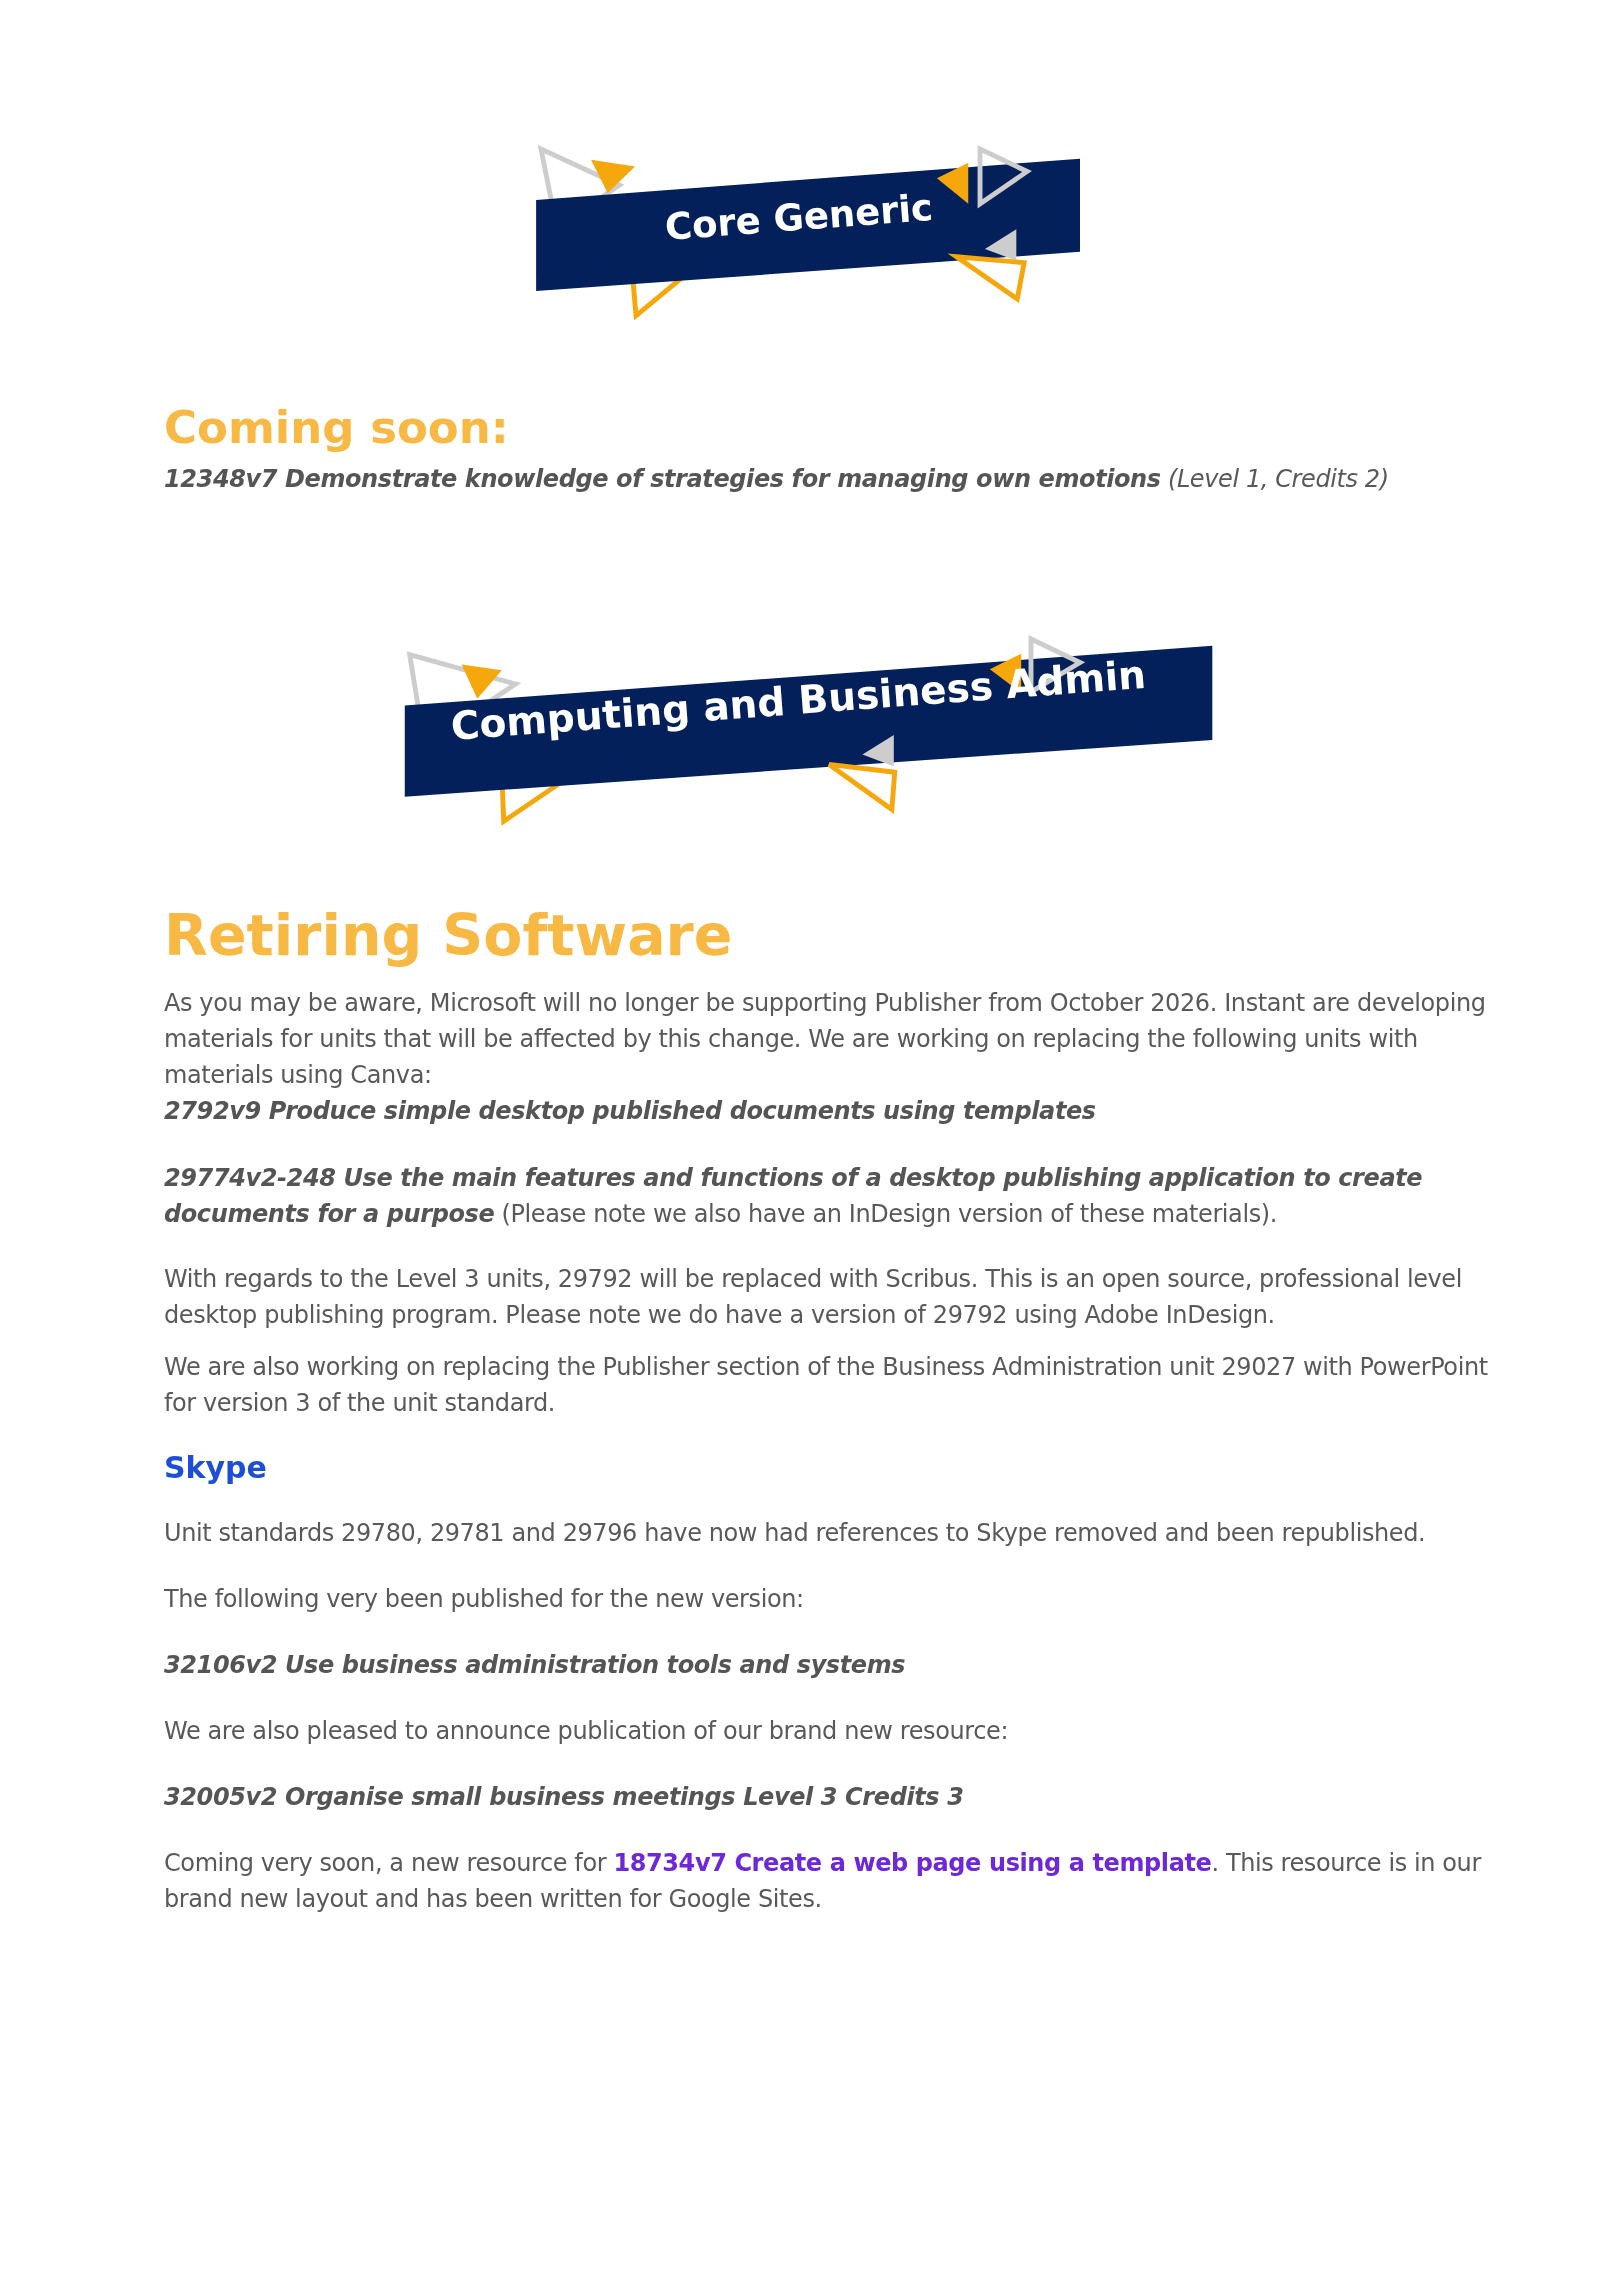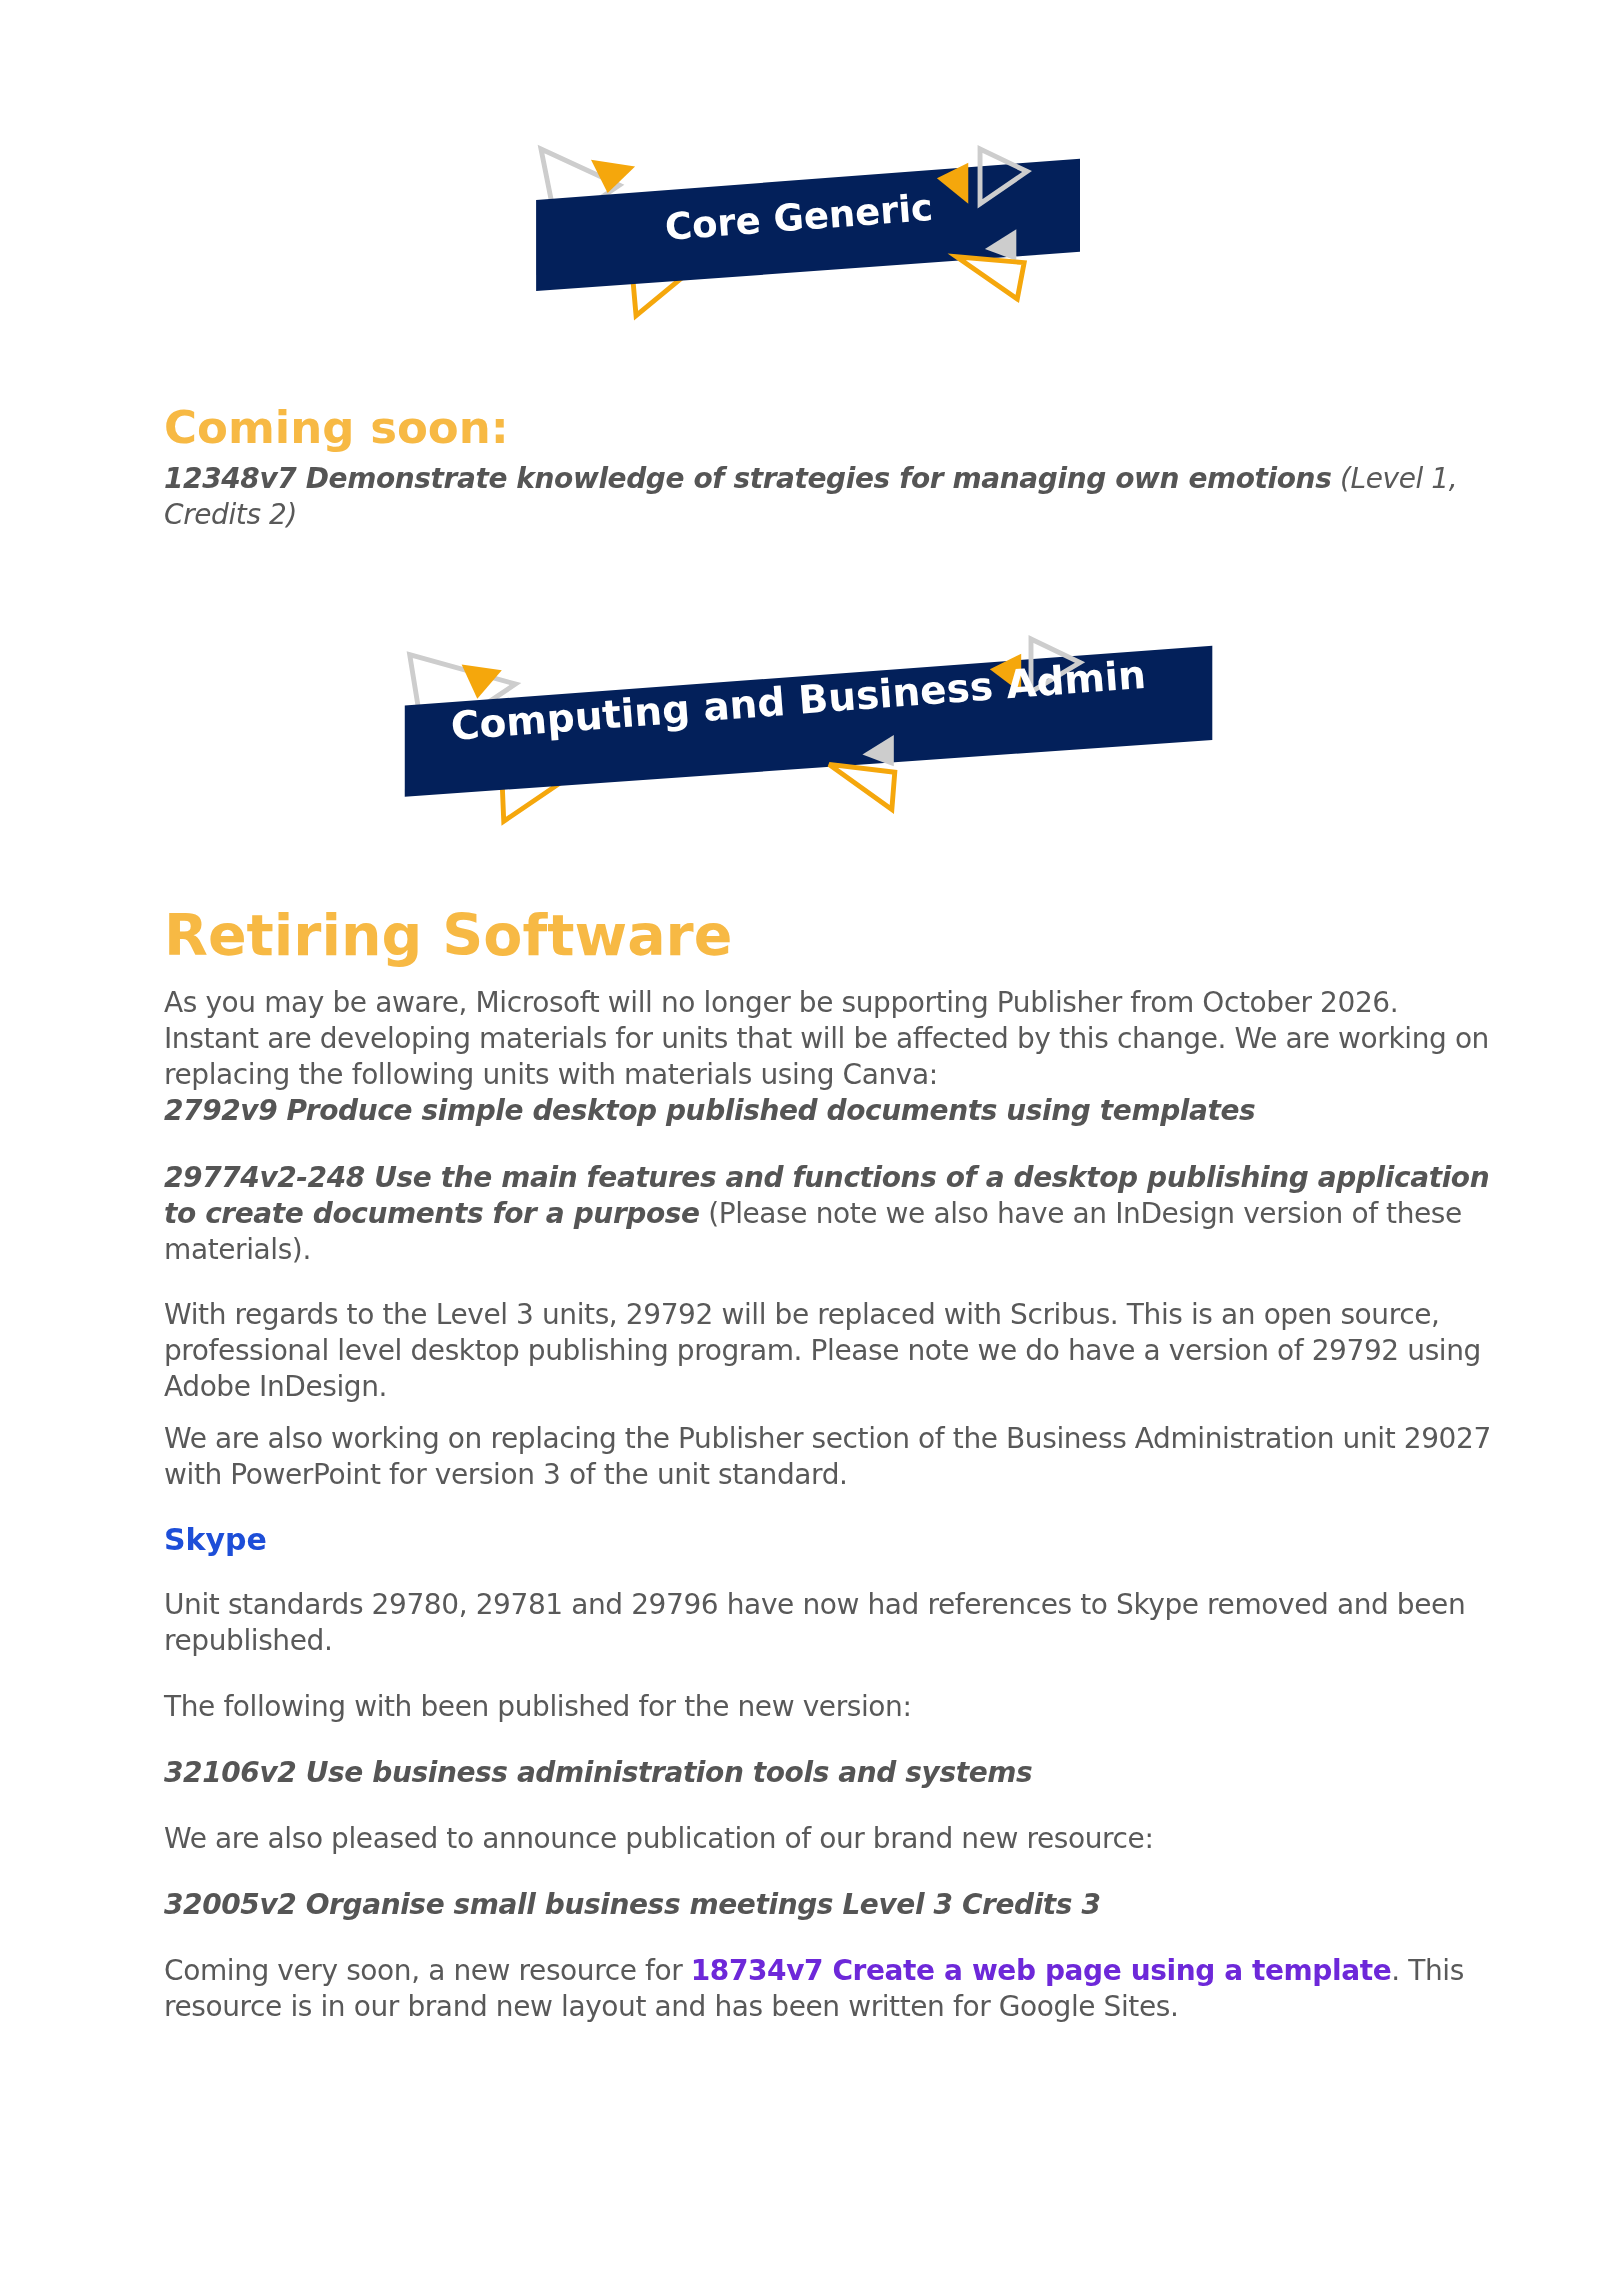--- a/index.html
+++ b/index.html
@@ -5,21 +5,21 @@
   html, body { margin:0; padding:0; background:#ffffff; }
   body { width:1621px; height:2293px; position:relative; overflow:hidden;
          font-family:"DejaVu Sans", sans-serif; color:#555555; }
   .banner { position:absolute; left:0; top:0; }
   .banner svg { position:absolute; left:0; top:0; overflow:visible; }
   .banner-text { position:absolute; color:#ffffff; font-family:"DejaVu Sans", sans-serif;
                  font-weight:bold; white-space:nowrap; transform-origin:left center; }
   .abs { position:absolute; left:164px; width:1333px; }
   .h-orange { color:#F7B944; font-weight:bold; font-family:"DejaVu Sans", sans-serif; margin:0; }
   .h1 { font-size:45px; line-height:55px; }
-  .body { font-size:28px; line-height:36px; color:#595959; margin:0; letter-spacing:-0.4px; }
+  .body { font-size:24px; line-height:36px; color:#595959; margin:0; letter-spacing:-0.4px; }
   .bi { font-weight:bold; font-style:italic; color:#555555; }
   .it { font-style:italic; }
   .b { font-weight:bold; color:#6d28d9; }
   .h3 { font-size:30px; font-weight:bold; color:#1d4ed8; margin:0; line-height:36px; }
 </style>
 </head>
 <body>
 
 <div class="banner">
   <svg width="1621" height="392" viewBox="0 0 1654 400">
@@ -57,19 +57,19 @@
 <div class="abs" style="top:908px;">
   <h1 class="h-orange h1" style="font-size:57px;">Retiring Software</h1>
   <p class="body" style="margin-top:21.6px;">As you may be aware,  Microsoft will no longer be supporting Publisher from October 2026. Instant are developing materials for units that will be affected by this change. We are working on replacing the following units with materials using Canva:</p>
   <p class="body bi" style="">2792v9 Produce simple desktop published documents using templates</p>
   <p class="body" style="margin-top:31px;"><span class="bi">29774v2-248  Use the main features and functions of a desktop publishing application to create documents for a purpose</span><span> (Please note we also have an InDesign version of these materials).</span></p>
   <p class="body" style="margin-top:29px;">With regards to the Level 3 units, 29792 will be replaced with Scribus. This is an open source, professional level desktop publishing program. Please note we do have a version of 29792 using Adobe InDesign.</p>
   <p class="body" style="margin-top:16px;">We are also working on replacing the Publisher section of the Business Administration unit 29027 with PowerPoint for version 3 of the unit standard.</p>
 
   <h3 class="h3" style="margin-top:29px;">Skype</h3>
   <p class="body" style="margin-top:29px;">Unit standards 29780, 29781 and 29796 have now had references to Skype removed and been republished.</p>
-  <p class="body" style="margin-top:30px;">The following with been published for the new version:</p>
+  <p class="body" style="margin-top:30px;">The following very been published for the new version:</p>
   <p class="body bi" style="margin-top:30px;">32106v2 Use business administration tools and systems</p>
   <p class="body" style="margin-top:30px;">We are also pleased to announce publication of our brand new resource:</p>
   <p class="body bi" style="margin-top:30px;">32005v2 Organise small business meetings Level 3 Credits 3</p>
   <p class="body" style="margin-top:30px;"><span>Coming very soon, a new resource for </span><span class="b">18734v7 Create a web page using a template</span><span>. This resource is in our brand new layout and has been written for Google Sites.</span></p>
 </div>
 
 
 </body></html>

